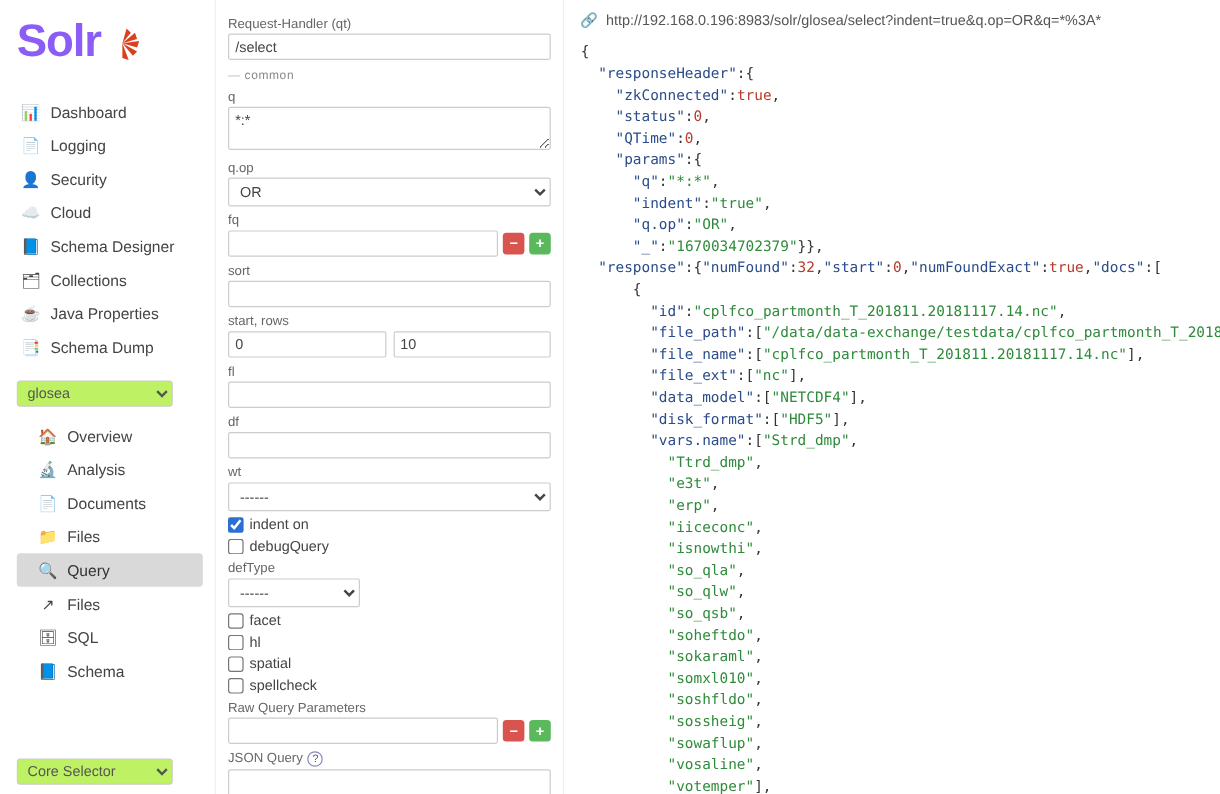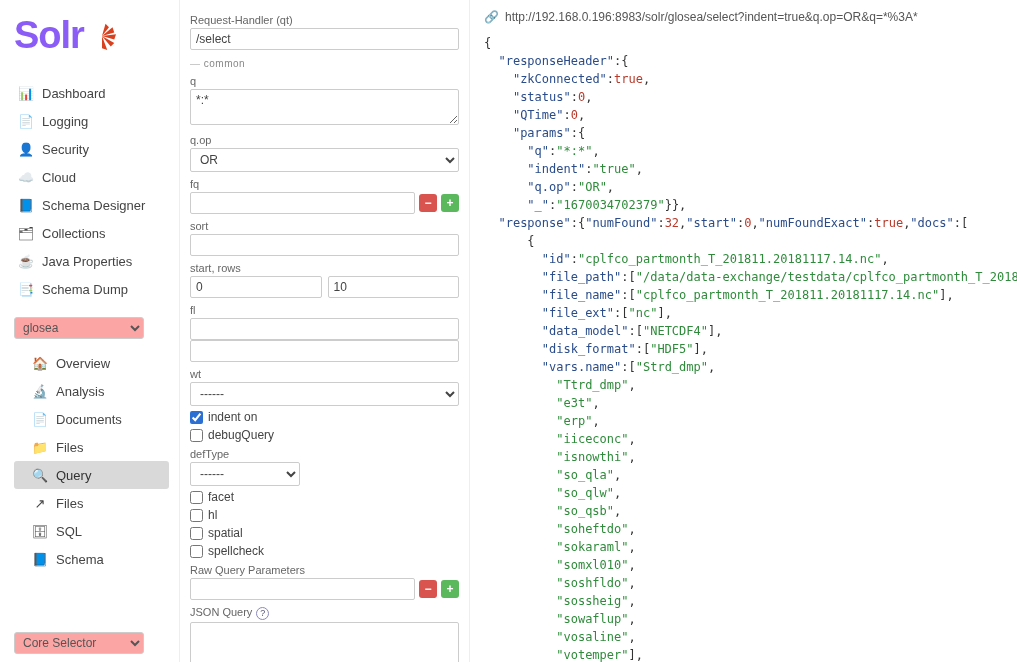--- a/index.html
+++ b/index.html
@@ -8,21 +8,21 @@
   
   .sidebar { width: 180px; padding: 8px 10px 8px 14px; border-right: 1px solid #eee; display: flex; flex-direction: column; }
   .logo { display:flex; align-items:center; gap:4px; margin: 6px 0 18px 0; }
   .logo-text { font-size: 38px; font-weight: 700; color:#8b5cf6; letter-spacing:-1px;}
   .logo-sun { width:28px; height:28px; }
   .nav { display:flex; flex-direction:column; gap:0; margin-top:4px; }
   .nav-item { display:flex; align-items:center; gap:8px; padding:6px 4px; font-size:13px; color:#444; cursor:pointer; border-radius:3px;}
   .icon { width:16px; height:16px; display:inline-flex; align-items:center; justify-content:center; font-size:13px; }
   .core-select { margin-top:14px; }
   .core-select select, .subnav-wrap { width: 100%; }
-  select.coresel { width:130px; height:22px; border:1px solid #ccc; background:#fca5a5; border-radius:3px; font-size:12px; padding:1px 4px; color:#555;}
+  select.coresel { width:130px; height:22px; border:1px solid #ccc; background:#bef264; border-radius:3px; font-size:12px; padding:1px 4px; color:#555;}
   .subnav { margin-top:10px; display:flex; flex-direction:column; }
   .subnav .nav-item { padding-left:18px; }
   .subnav .nav-item.active { background:#d9d9d9; color:#333; }
   .spacer { flex:1; }
   .core-bottom { margin-top:10px; }
   
   .form { width: 290px; padding: 8px 10px 10px 10px; border-right: 1px solid #eee; overflow:auto;}
   .lbl { font-size:11px; color:#666; margin:6px 0 2px 0; display:block;}
   .divlabel { font-size:10px; color:#888; margin: 8px 0 2px 0; letter-spacing:.5px;}
   .divlabel::before { content:"— "; color:#bbb;}
@@ -174,20 +174,21 @@
 
     <label class="lbl">start, rows</label>
     <div class="row2">
       <input type="text" value="0" style="">
       <input type="text" value="10" style="">
     </div>
 
     <label class="lbl">fl</label>
     <input type="text" value="" style="">
 
+    <label class="lbl">df</label>
     <input type="text" value="" style="">
 
     <label class="lbl">wt</label>
     <select class="fld"><option>------</option></select>
 
     <label class="chk">
       <input type="checkbox" id="cb-indent" checked="" style="">
       <span>indent on</span>
     </label>
 

